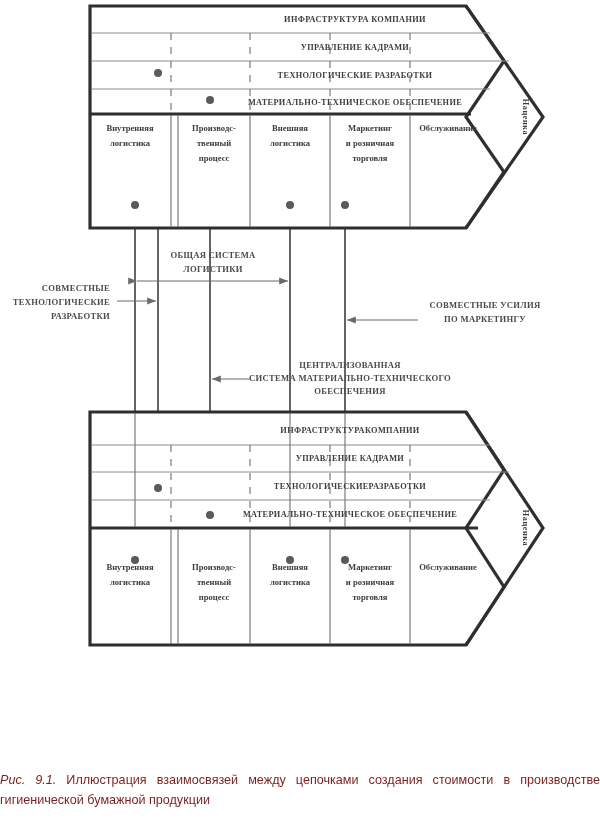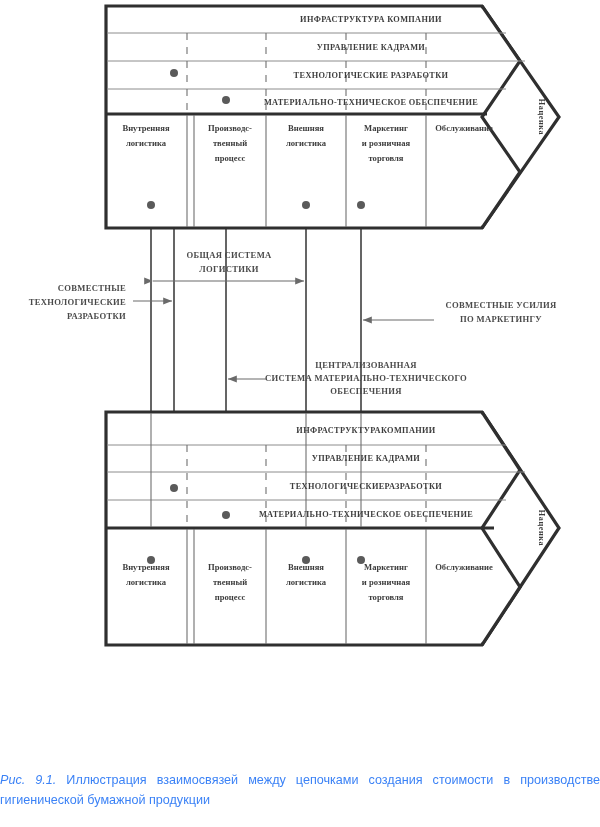--- a/index.html
+++ b/index.html
@@ -1,20 +1,20 @@
 <!DOCTYPE html>
 <html><head>
 <meta charset="utf-8">
 <style>
   html,body{margin:0;padding:0;background:#ffffff;}
   body{
     width:600px;height:827px;position:relative;overflow:hidden;
     font-family:"Liberation Serif", serif;color:#3a3a3a;
   }
-  #figure-root{position:absolute;left:16px;top:0;width:520px;height:760px;}
+  #figure-root{position:absolute;left:0;top:0;width:520px;height:760px;}
   svg{display:block;}
   .band-label{
     font-family:"Liberation Serif", serif;
     font-weight:bold;font-size:8.3px;letter-spacing:.35px;
     fill:#3d3d3d;text-anchor:middle;
   }
   .col-label{
     font-family:"Liberation Serif", serif;
     font-weight:bold;font-size:8.6px;fill:#3d3d3d;text-anchor:middle;
   }
@@ -32,21 +32,21 @@
   .outline{fill:#ffffff;stroke:#2f2f2f;stroke-width:3.2;stroke-linejoin:miter;}
   .thinline{stroke:#8c8c8c;stroke-width:1;}
   .collline{stroke:#6f6f6f;stroke-width:1.1;}
   .dashline{stroke:#6f6f6f;stroke-width:1.1;stroke-dasharray:7 7;}
   .connector{stroke:#4a4a4a;stroke-width:1.7;}
   .arrowline{stroke:#6a6a6a;stroke-width:1.1;}
   .dot{fill:#5a5a5a;}
   #caption{
     position:absolute;left:0;top:770px;width:600px;
     font-family:"Liberation Sans", sans-serif;
-    font-size:12.6px;line-height:20px;color:#3b82f6;
+    font-size:12.6px;line-height:20px;color:#7f1d1d;
     text-align:justify;
   }
   #caption .rn{font-style:italic;}
 </style>
 </head>
 <body>
 
 <div id="figure-root">
 <svg width="600" height="760" viewBox="0 0 600 760" xmlns="http://www.w3.org/2000/svg">
 

